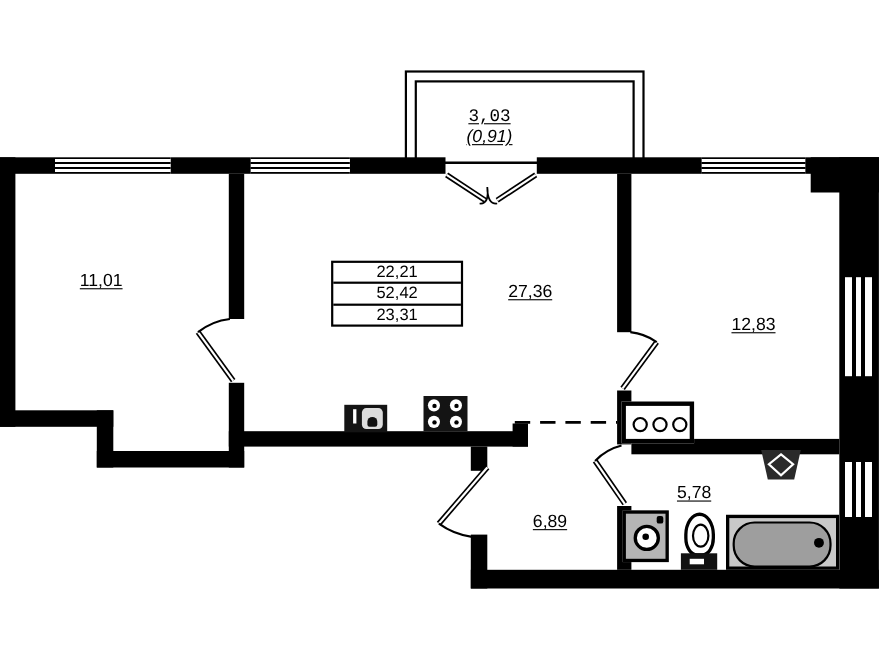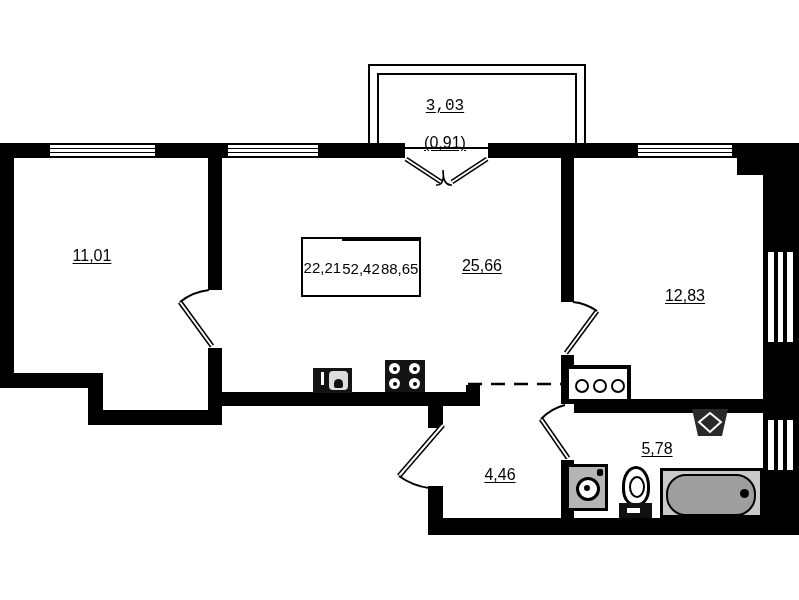--- a/index.html
+++ b/index.html
@@ -16,21 +16,21 @@
   .win-v{position:absolute;background:linear-gradient(to right,
       var(--wall) 0 13%, #fff 13% 31%, var(--wall) 31% 42%, #fff 42% 58%,
       var(--wall) 58% 69%, #fff 69% 87%, var(--wall) 87% 100%);}
   .balcony-rect{position:absolute;border:2px solid var(--wall);background:transparent;}
   .room-label{position:absolute;width:90px;text-align:center;font-size:16px;
       text-decoration:underline;text-underline-offset:2px;white-space:nowrap;}
   .type-box{position:absolute;left:301px;top:237px;width:120px;height:60px;
       border:2px solid var(--wall);background:#fff;display:flex;box-sizing:border-box;}
   .type-box .cell-type{width:54px;border-right:2px solid var(--wall);display:flex;
       align-items:center;justify-content:center;font-size:30px;letter-spacing:-1px;}
-  .type-box .cell-rows{flex:1;display:flex;flex-direction:row;}
+  .type-box .cell-rows{flex:1;display:flex;flex-direction:column;}
   .type-box .cell-rows div{flex:1;display:flex;align-items:center;justify-content:center;
       font-size:15px;}
   .type-box .cell-rows div + div{border-top:2px solid var(--wall);text-align:center;}
   svg.overlay{position:absolute;left:0;top:0;z-index:7;pointer-events:none;}
   .fixture{position:absolute;box-sizing:border-box;}
   .z2{z-index:2}.z3{z-index:3}.z4{z-index:4}.z6{z-index:6}
 </style>
 </head>
 <body>
 
@@ -136,25 +136,25 @@
     <line x1="468" y1="384" x2="561" y2="384" stroke="#000" stroke-width="2.5" stroke-dasharray="14,9"></line>
 
     <polygon points="692,409 728,409 722,436 698,436" fill="#2a2a2a"></polygon>
     <path d="M710,413 L721,422 L710,432 L699,422 Z" fill="none" stroke="#fff" stroke-width="2"></path>
   </svg>
 
   <div class="type-box z6">
     <div class="cell-rows">
       <div>22,21</div>
       <div>52,42</div>
-      <div>88,65</div>
+      <div>23,31</div>
     </div>
   </div>
 
   <div class="room-label z6" style="left:400px;top:97px;font-family:Liberation Mono, monospace;">3,03</div>
-  <div class="room-label z6" style="left:400px;top:134px;">(0,91)</div>
+  <div class="room-label z6" style="left:400px;top:116px;font-style:italic;">(0,91)</div>
   <div class="room-label z6" style="left:47px;top:247px;">11,01</div>
-  <div class="room-label z6" style="left:437px;top:257px;">25,66</div>
+  <div class="room-label z6" style="left:437px;top:257px;">27,36</div>
   <div class="room-label z6" style="left:640px;top:287px;">12,83</div>
-  <div class="room-label z6" style="left:455px;top:466px;">4,46</div>
-  <div class="room-label z6" style="left:612px;top:440px;">5,78</div>
+  <div class="room-label z6" style="left:455px;top:466px;">6,89</div>
+  <div class="room-label z6" style="left:586px;top:440px;">5,78</div>
 
 </div>
 
 </body></html>

